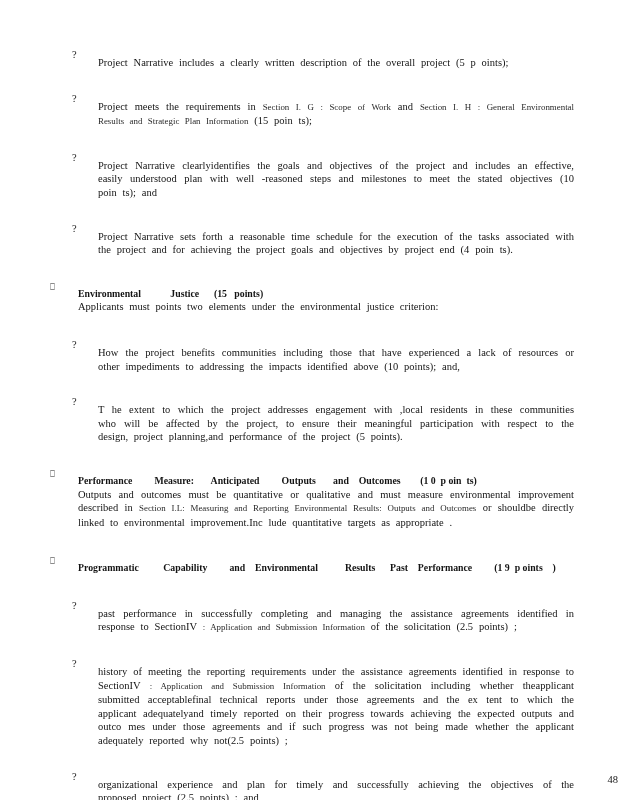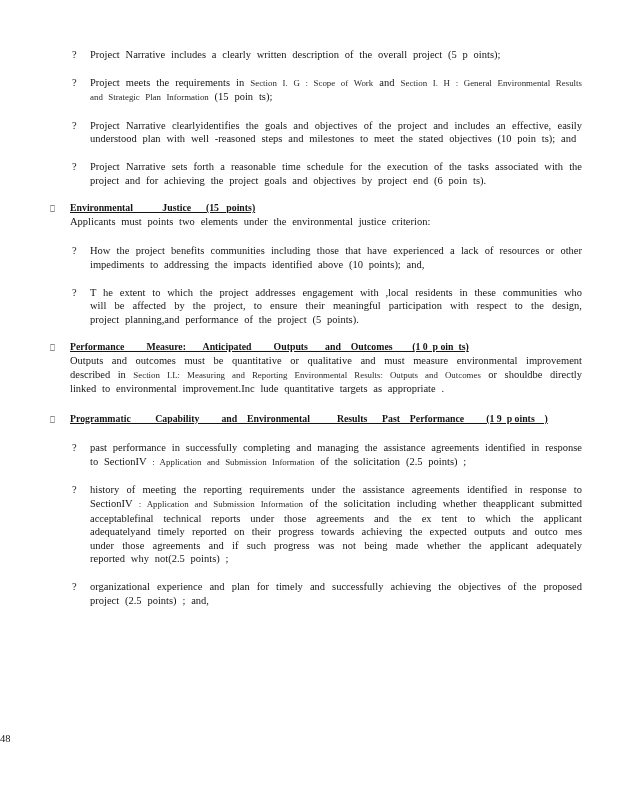--- a/index.html
+++ b/index.html
@@ -44,41 +44,40 @@
     font-size: 9.5px;
     transform: scaleX(0.55);
     transform-origin: left center;
   }
   .body {
     flex: 1;
     font-size: 10.5px;
     line-height: 13.6px;
     text-align: justify;
     word-spacing: 3.2px;
-    margin: 0;
+    margin: 8px;
   }
   .sec-title {
     display: block;
     font-weight: bold;
     font-size: 9.8px;
     line-height: 13.6px;
     white-space: pre-wrap;
     word-spacing: 0;
-    text-decoration: underline;
   }
   .it {
     font-size: 8.9px;
     color: #2a2a2a;
   }
   .pageno {
     position: absolute;
-    top: 733px;
+    top: 774px;
     left: 0;
     width: 100%;
-    text-align: left;
+    text-align: right;
     font-size: 10.5px;
   }
 </style>
 </head>
 <body>
 
 <div class="page">
   <div class="content">
 
     <div class="block item">
@@ -91,21 +90,21 @@
       <p class="body"><span>Project meets the requirements in </span><span class="it">Section I. G : Scope of Work</span><span> and </span><span class="it">Section I. H : General Environmental Results and Strategic Plan Information</span><span> (15 poin ts);</span></p>
     </div>
 
     <div class="block item">
       <span class="marker">?</span>
       <p class="body"><span>Project Narrative clearlyidentifies the goals and objectives of the project and includes an effective, easily understood plan with well -reasoned steps and milestones to meet the stated objectives (10 poin ts); and</span></p>
     </div>
 
     <div class="block item">
       <span class="marker">?</span>
-      <p class="body"><span>Project Narrative sets forth a reasonable time schedule for the execution of the tasks associated with the project and for achieving the project goals and objectives by project end (6 poin ts).</span></p>
+      <p class="body"><span>Project Narrative sets forth a reasonable time schedule for the execution of the tasks associated with the project and for achieving the project goals and objectives by project end (4 poin ts).</span></p>
     </div>
 
     <div class="block section">
       <span class="marker"><span class="sq">□</span></span>
       <p class="body">
         <span class="sec-title">Environmental            Justice      (15   points)</span>
         <span>Applicants must points two elements under the environmental justice criterion:</span>
       </p>
     </div>
 

